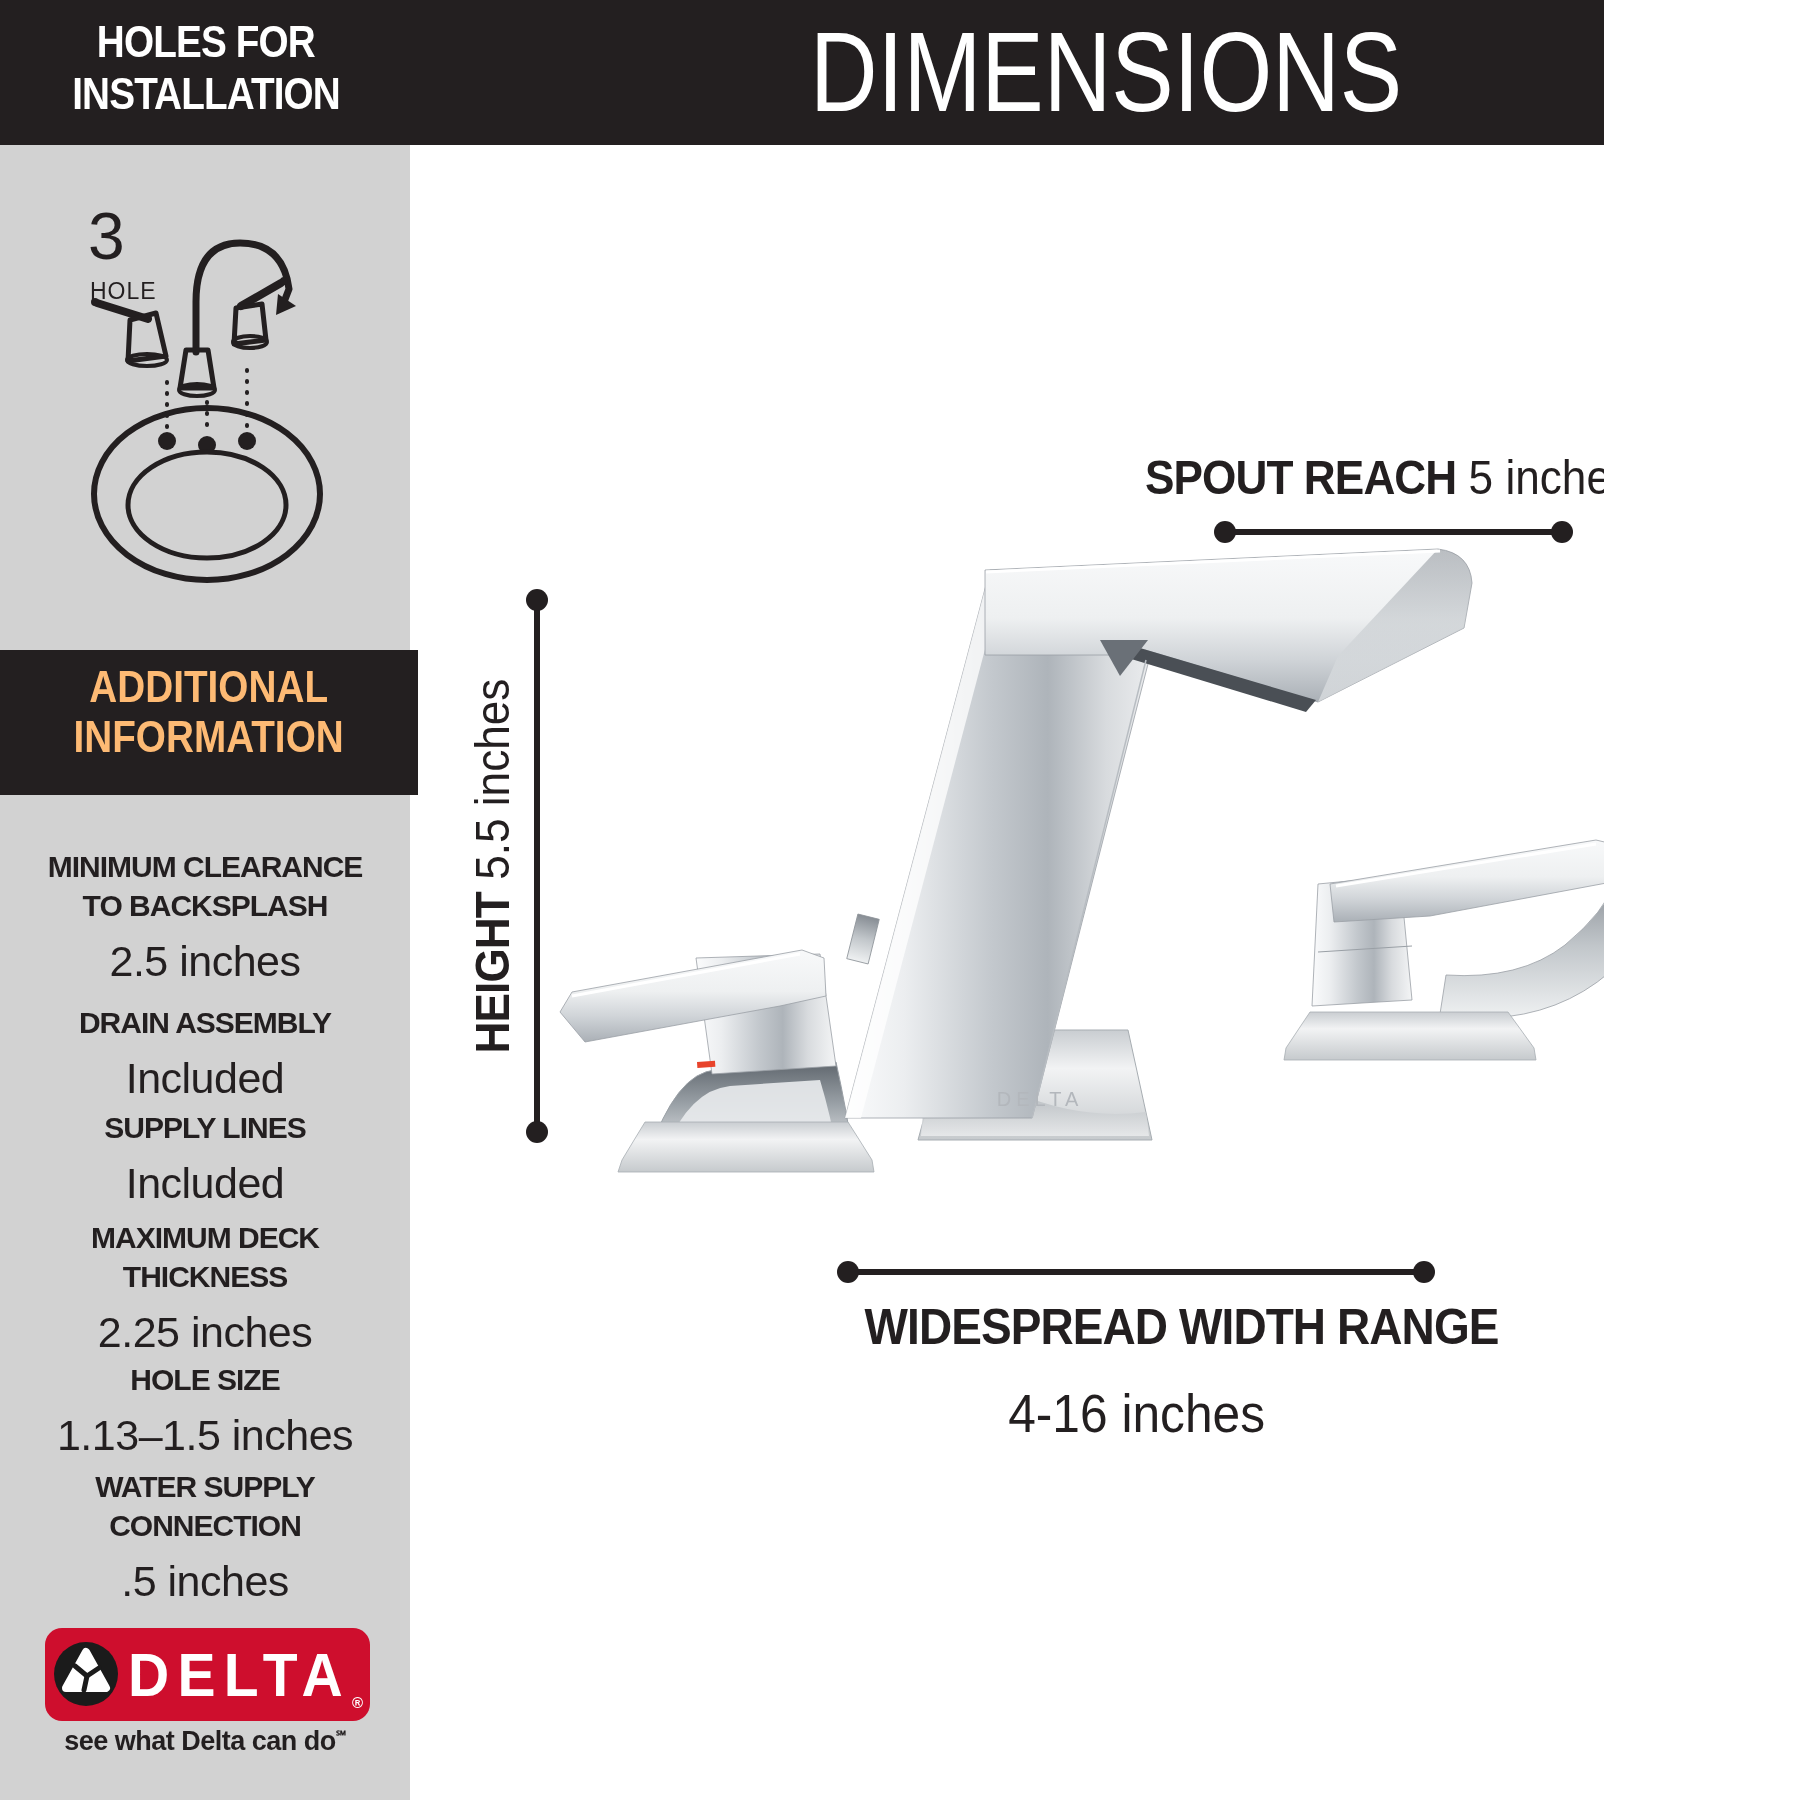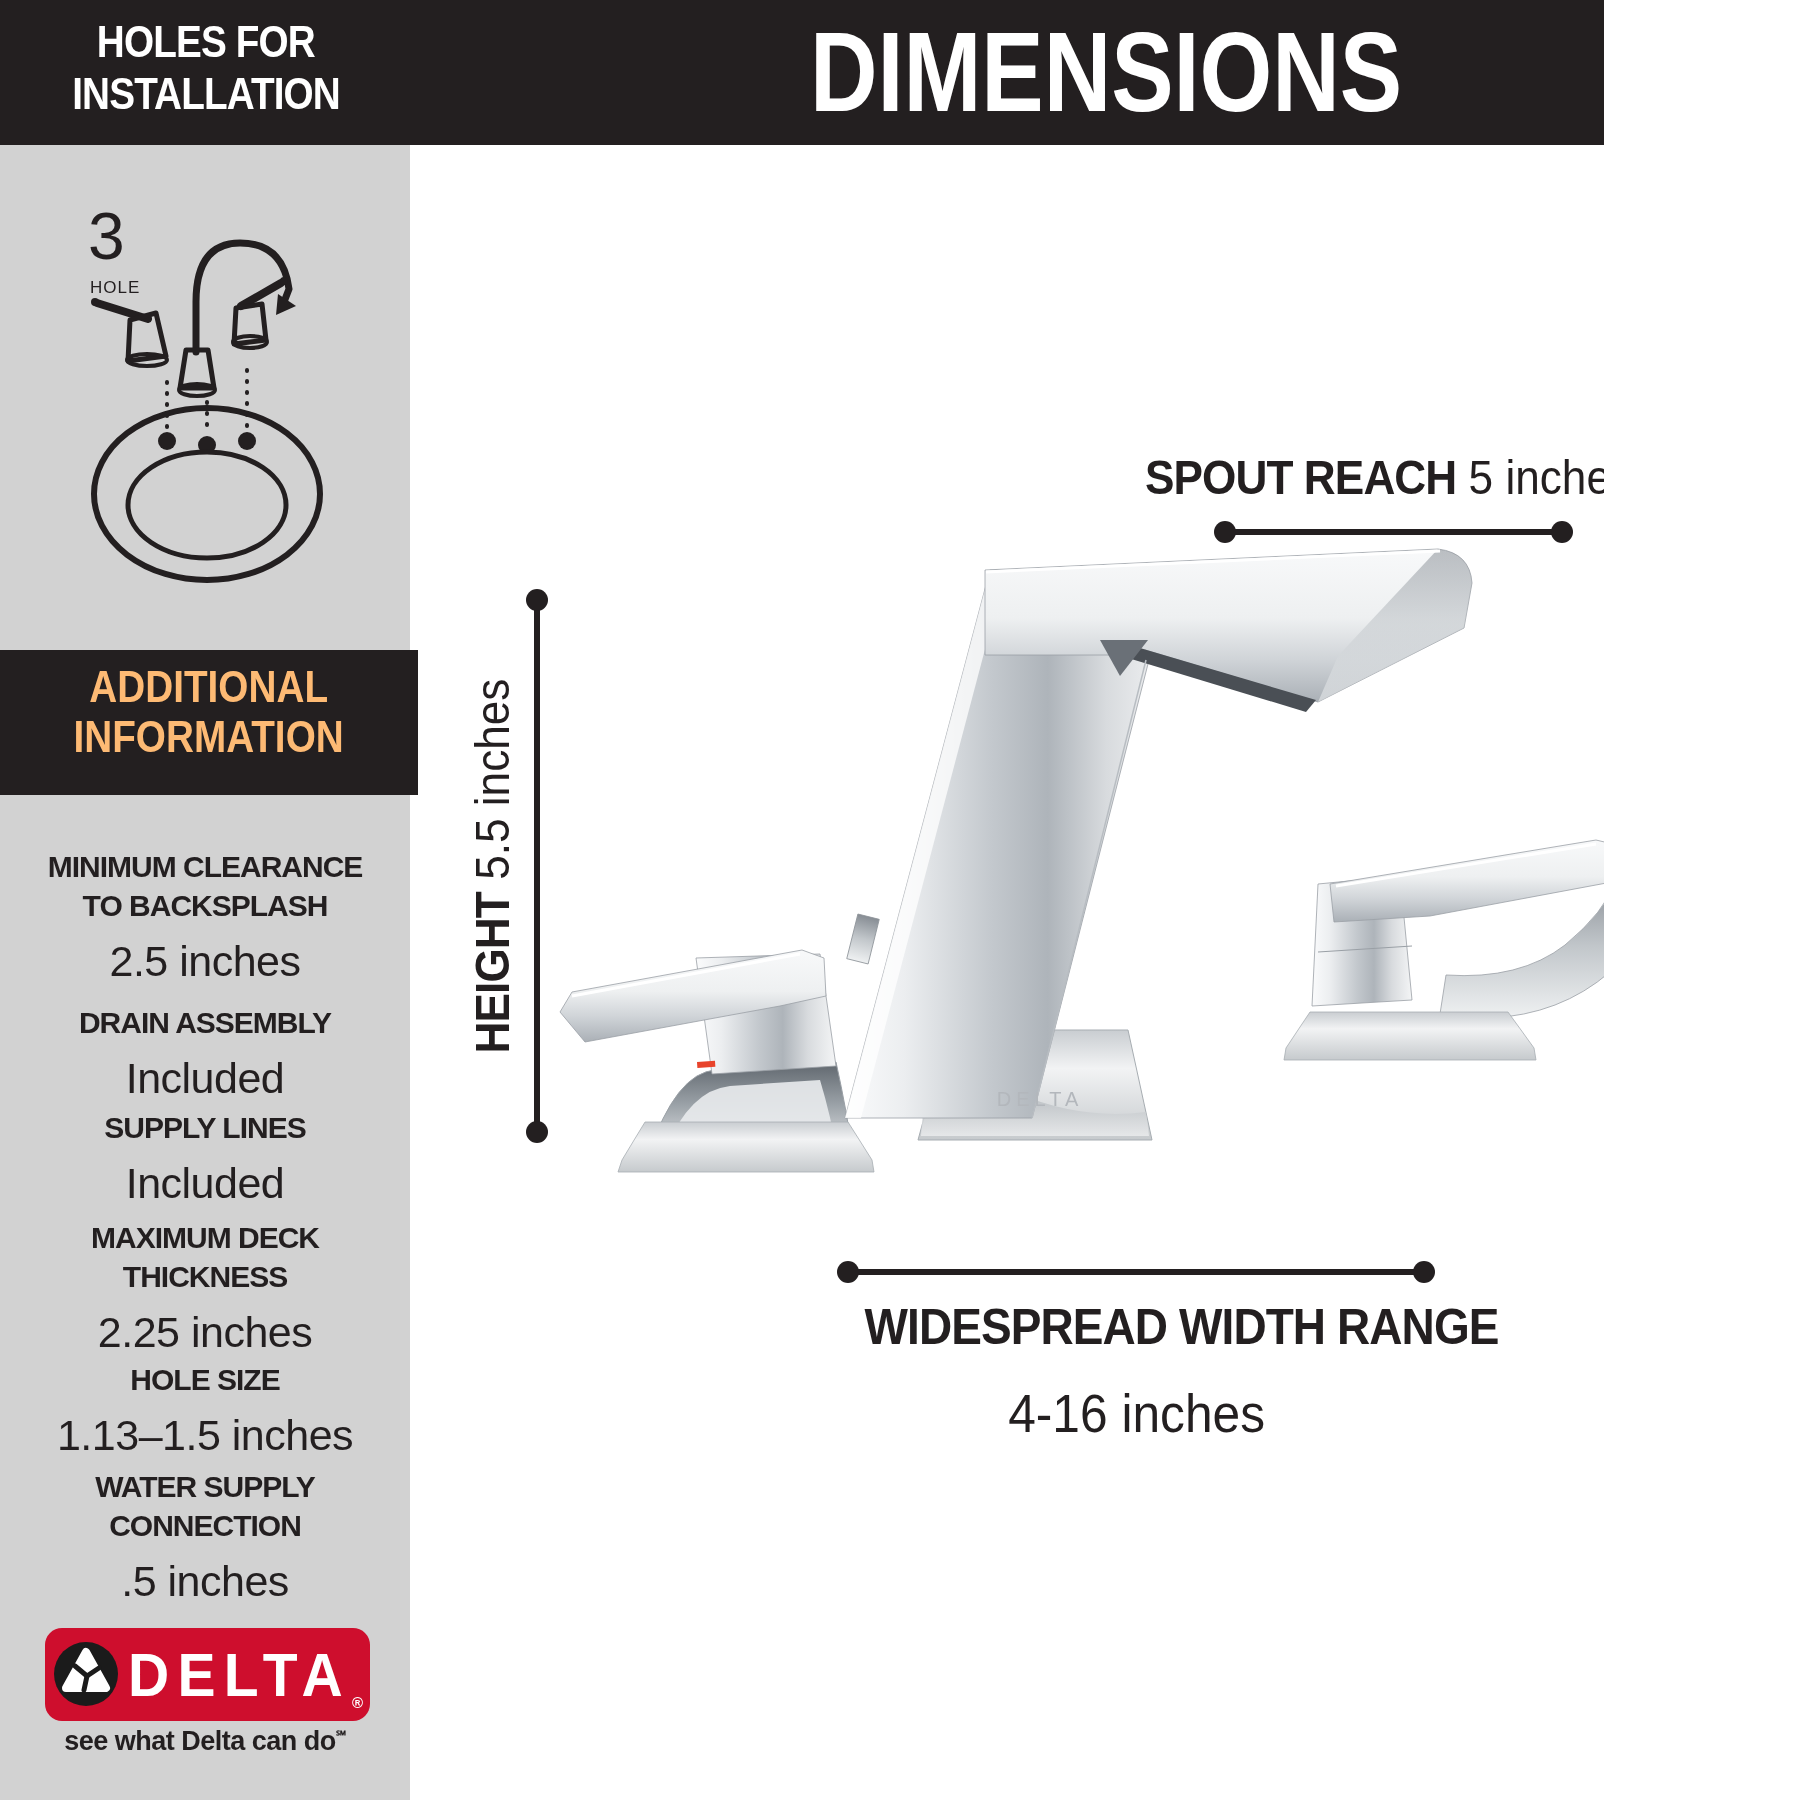--- a/index.html
+++ b/index.html
@@ -5,29 +5,29 @@
   html,body{margin:0;padding:0;background:#fff;}
   .canvas{position:relative;width:1604px;height:1800px;background:#ffffff;overflow:hidden;
           font-family:"Liberation Sans",sans-serif;color:#231f20;}
   .abs{position:absolute;}
   
   .topbar{position:absolute;left:0;top:0;width:1800px;height:145px;background:#231f20;z-index:3;}
   .leftTitle{position:absolute;left:0;top:16px;width:412px;text-align:center;color:#fff;
              font-weight:bold;font-size:44px;line-height:52px;letter-spacing:-1px;}
   .leftTitle .cond{display:inline-block;transform:scaleX(.88);transform-origin:center;}
   .mainTitle{position:absolute;left:412px;top:8px;width:1388px;text-align:center;color:#fff;
-             font-weight:bold;font-size:114px;line-height:128px;letter-spacing:0px;}
+             font-weight:normal;font-size:114px;line-height:128px;letter-spacing:0px;}
   .mainTitle .cond{display:inline-block;transform:scaleX(.82);transform-origin:center;}
   
   .sidebar{position:absolute;left:0;top:145px;width:410px;height:1655px;background:#d2d2d2;z-index:1;}
   .addbar{position:absolute;left:0;top:650px;width:418px;height:145px;background:#231f20;z-index:3;
           color:#fdba74;font-weight:bold;font-size:44px;line-height:50px;text-align:center;padding-top:12px;box-sizing:border-box;}
   .addbar .cond{display:inline-block;transform:scaleX(.88);transform-origin:center;}
   .icon3{position:absolute;left:88px;top:206px;z-index:3;font-size:66px;font-weight:400;line-height:60px;}
-  .iconHole{position:absolute;left:90px;top:278px;z-index:3;font-size:17px;font-weight:500;letter-spacing:1px;}
+  .iconHole{position:absolute;left:90px;top:278px;z-index:3;font-size:23px;font-weight:500;letter-spacing:1px;}
   .spec{position:absolute;left:40px;width:330px;text-align:center;z-index:3;}
   .spec .lab{font-weight:bold;font-size:30px;line-height:39px;letter-spacing:-1px;}
   .spec .val{font-size:43px;line-height:37px;margin-top:18px;letter-spacing:-0.5px;}
   
   .logoRect{position:absolute;left:45px;top:1628px;width:325px;height:93px;background:#ce0e2d;border-radius:17px;z-index:2;}
   .logoText{position:absolute;left:128px;top:1639px;width:230px;z-index:3;color:#fff;font-weight:bold;
             font-size:62px;letter-spacing:9px;transform:scaleX(.92);transform-origin:left center;white-space:nowrap;}
   .logoReg{position:absolute;left:352px;top:1694px;z-index:3;color:#fff;font-size:15px;font-weight:bold;}
   .tagline{position:absolute;left:40px;top:1726px;width:330px;text-align:center;z-index:3;
            font-weight:bold;font-size:27px;letter-spacing:-0.5px;}

